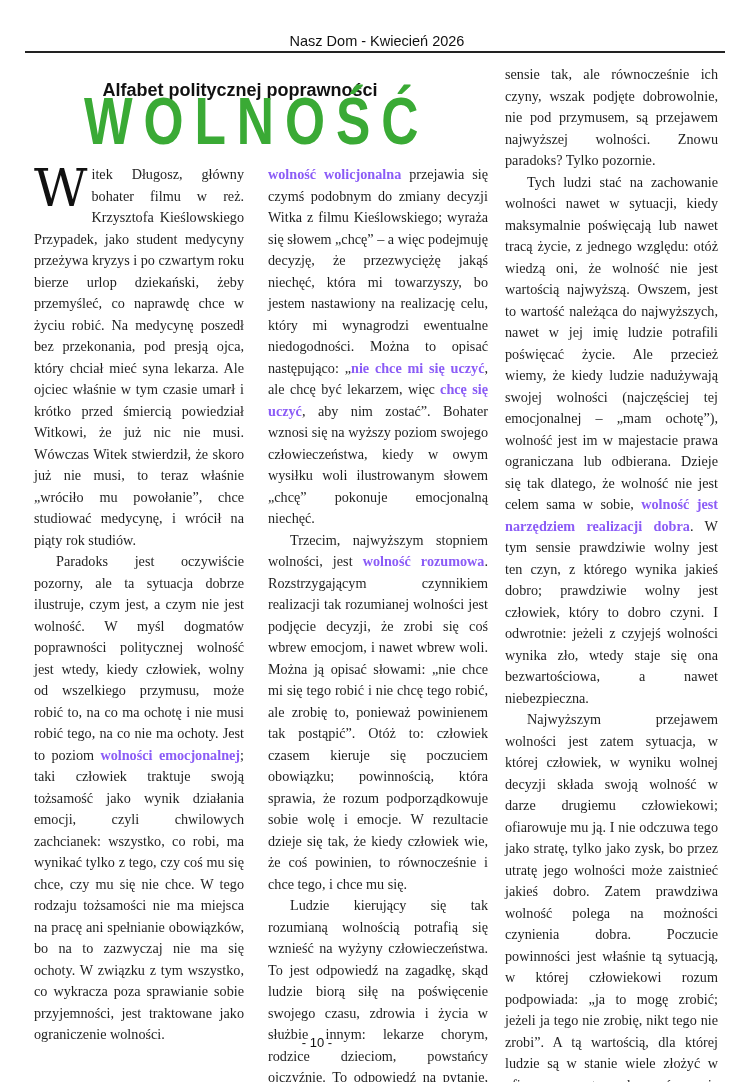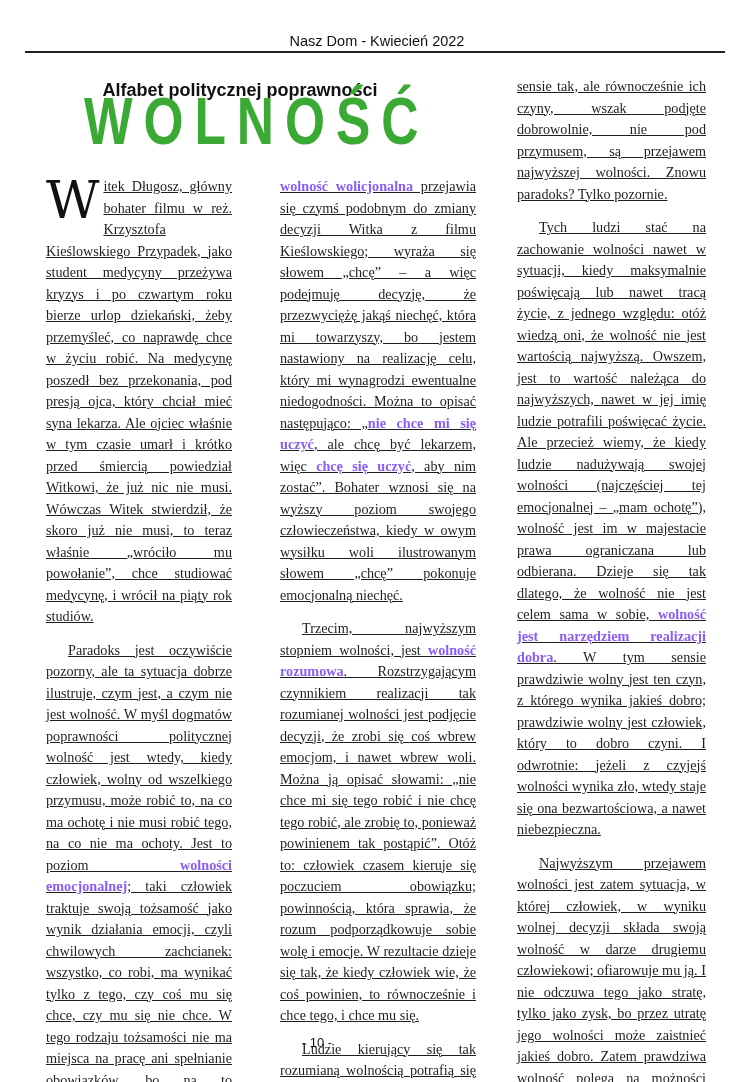--- a/index.html
+++ b/index.html
@@ -2,33 +2,33 @@
 <html><head>
 <meta charset="utf-8">
 <style>
   html,body{margin:0;padding:0;background:#ffffff;}
   body{width:754px;height:1082px;position:relative;overflow:hidden;font-family:"DejaVu Serif",serif;color:#1c1c1c;}
   .header{position:absolute;left:0;top:33px;width:754px;text-align:center;font-family:"Liberation Sans",sans-serif;font-size:14.5px;color:#111;}
   .rule{position:absolute;left:25px;top:51px;width:700px;height:2px;background:#222;}
   .kicker{position:absolute;left:40px;top:80px;width:400px;text-align:center;font-family:"Liberation Sans",sans-serif;font-weight:bold;font-size:18px;color:#111;}
   .title{position:absolute;left:40px;top:82px;width:400px;text-align:center;font-family:"Liberation Sans",sans-serif;font-weight:bold;font-size:66px;line-height:78px;color:#3aaa35;letter-spacing:14px;transform:scaleX(0.78);transform-origin:center;}
   .col{position:absolute;font-family:"Liberation Serif",serif;font-size:14.2px;line-height:21.5px;text-align:justify;color:#1e1e1e;}
-  .col p{margin:12px;text-indent:22px;text-decoration:underline;}
+  .col p{margin:0;text-indent:22px;}
   .col p.noindent{text-indent:0;}
   .col1{left:34px;top:164px;width:210px;}
   .col2{left:268px;top:164px;width:220px;}
   .col3{left:505px;top:64px;width:213px;}
   .dropcap{float:left;font-size:52px;line-height:40px;margin:4px 4px 0 0;font-family:"DejaVu Serif",serif;color:#111;}
   b{font-weight:bold;color:#8b5cf6;}
   .pagenum{position:absolute;left:0;top:1035px;width:634px;text-align:center;font-family:"Liberation Sans",sans-serif;font-size:13px;color:#111;}
 </style>
 </head>
 <body>
 
-<div class="header">Nasz Dom - Kwiecień 2022</div>
+<div class="header">Nasz Dom - Kwiecień 2026</div>
 <div class="rule"></div>
 
 <div class="kicker">Alfabet politycznej poprawności</div>
 <div class="title">WOLNOŚĆ</div>
 
 <div class="col col1">
   <p class="noindent"><span class="dropcap">W</span><span>itek Długosz, główny bohater filmu w reż. Krzysztofa Kieślowskiego Przypadek, jako student medycyny przeżywa kryzys i po czwartym roku bierze urlop dziekański, żeby przemyśleć, co naprawdę chce w życiu robić. Na medycynę poszedł bez przekonania, pod presją ojca, który chciał mieć syna lekarza. Ale ojciec właśnie w tym czasie umarł i krótko przed śmiercią powiedział Witkowi, że już nic nie musi. Wówczas Witek stwierdził, że skoro już nie musi, to teraz właśnie „wróciło mu powołanie”, chce studiować medycynę, i wrócił na piąty rok studiów.</span></p>
   <p><span>Paradoks jest oczywiście pozorny, ale ta sytuacja dobrze ilustruje, czym jest, a czym nie jest wolność. W myśl dogmatów poprawności politycznej wolność jest wtedy, kiedy człowiek, wolny od wszelkiego przymusu, może robić to, na co ma ochotę i nie musi robić tego, na co nie ma ochoty. Jest to poziom </span><b>wolności emocjonalnej</b><span>; taki człowiek traktuje swoją tożsamość jako wynik działania emocji, czyli chwilowych zachcianek: wszystko, co robi, ma wynikać tylko z tego, czy coś mu się chce, czy mu się nie chce. W tego rodzaju tożsamości nie ma miejsca na pracę ani spełnianie obowiązków, bo na to zazwyczaj nie ma się ochoty. W związku z tym wszystko, co wykracza poza sprawianie sobie przyjemności, jest traktowane jako ograniczenie wolności.</span></p>
 
 </div>

